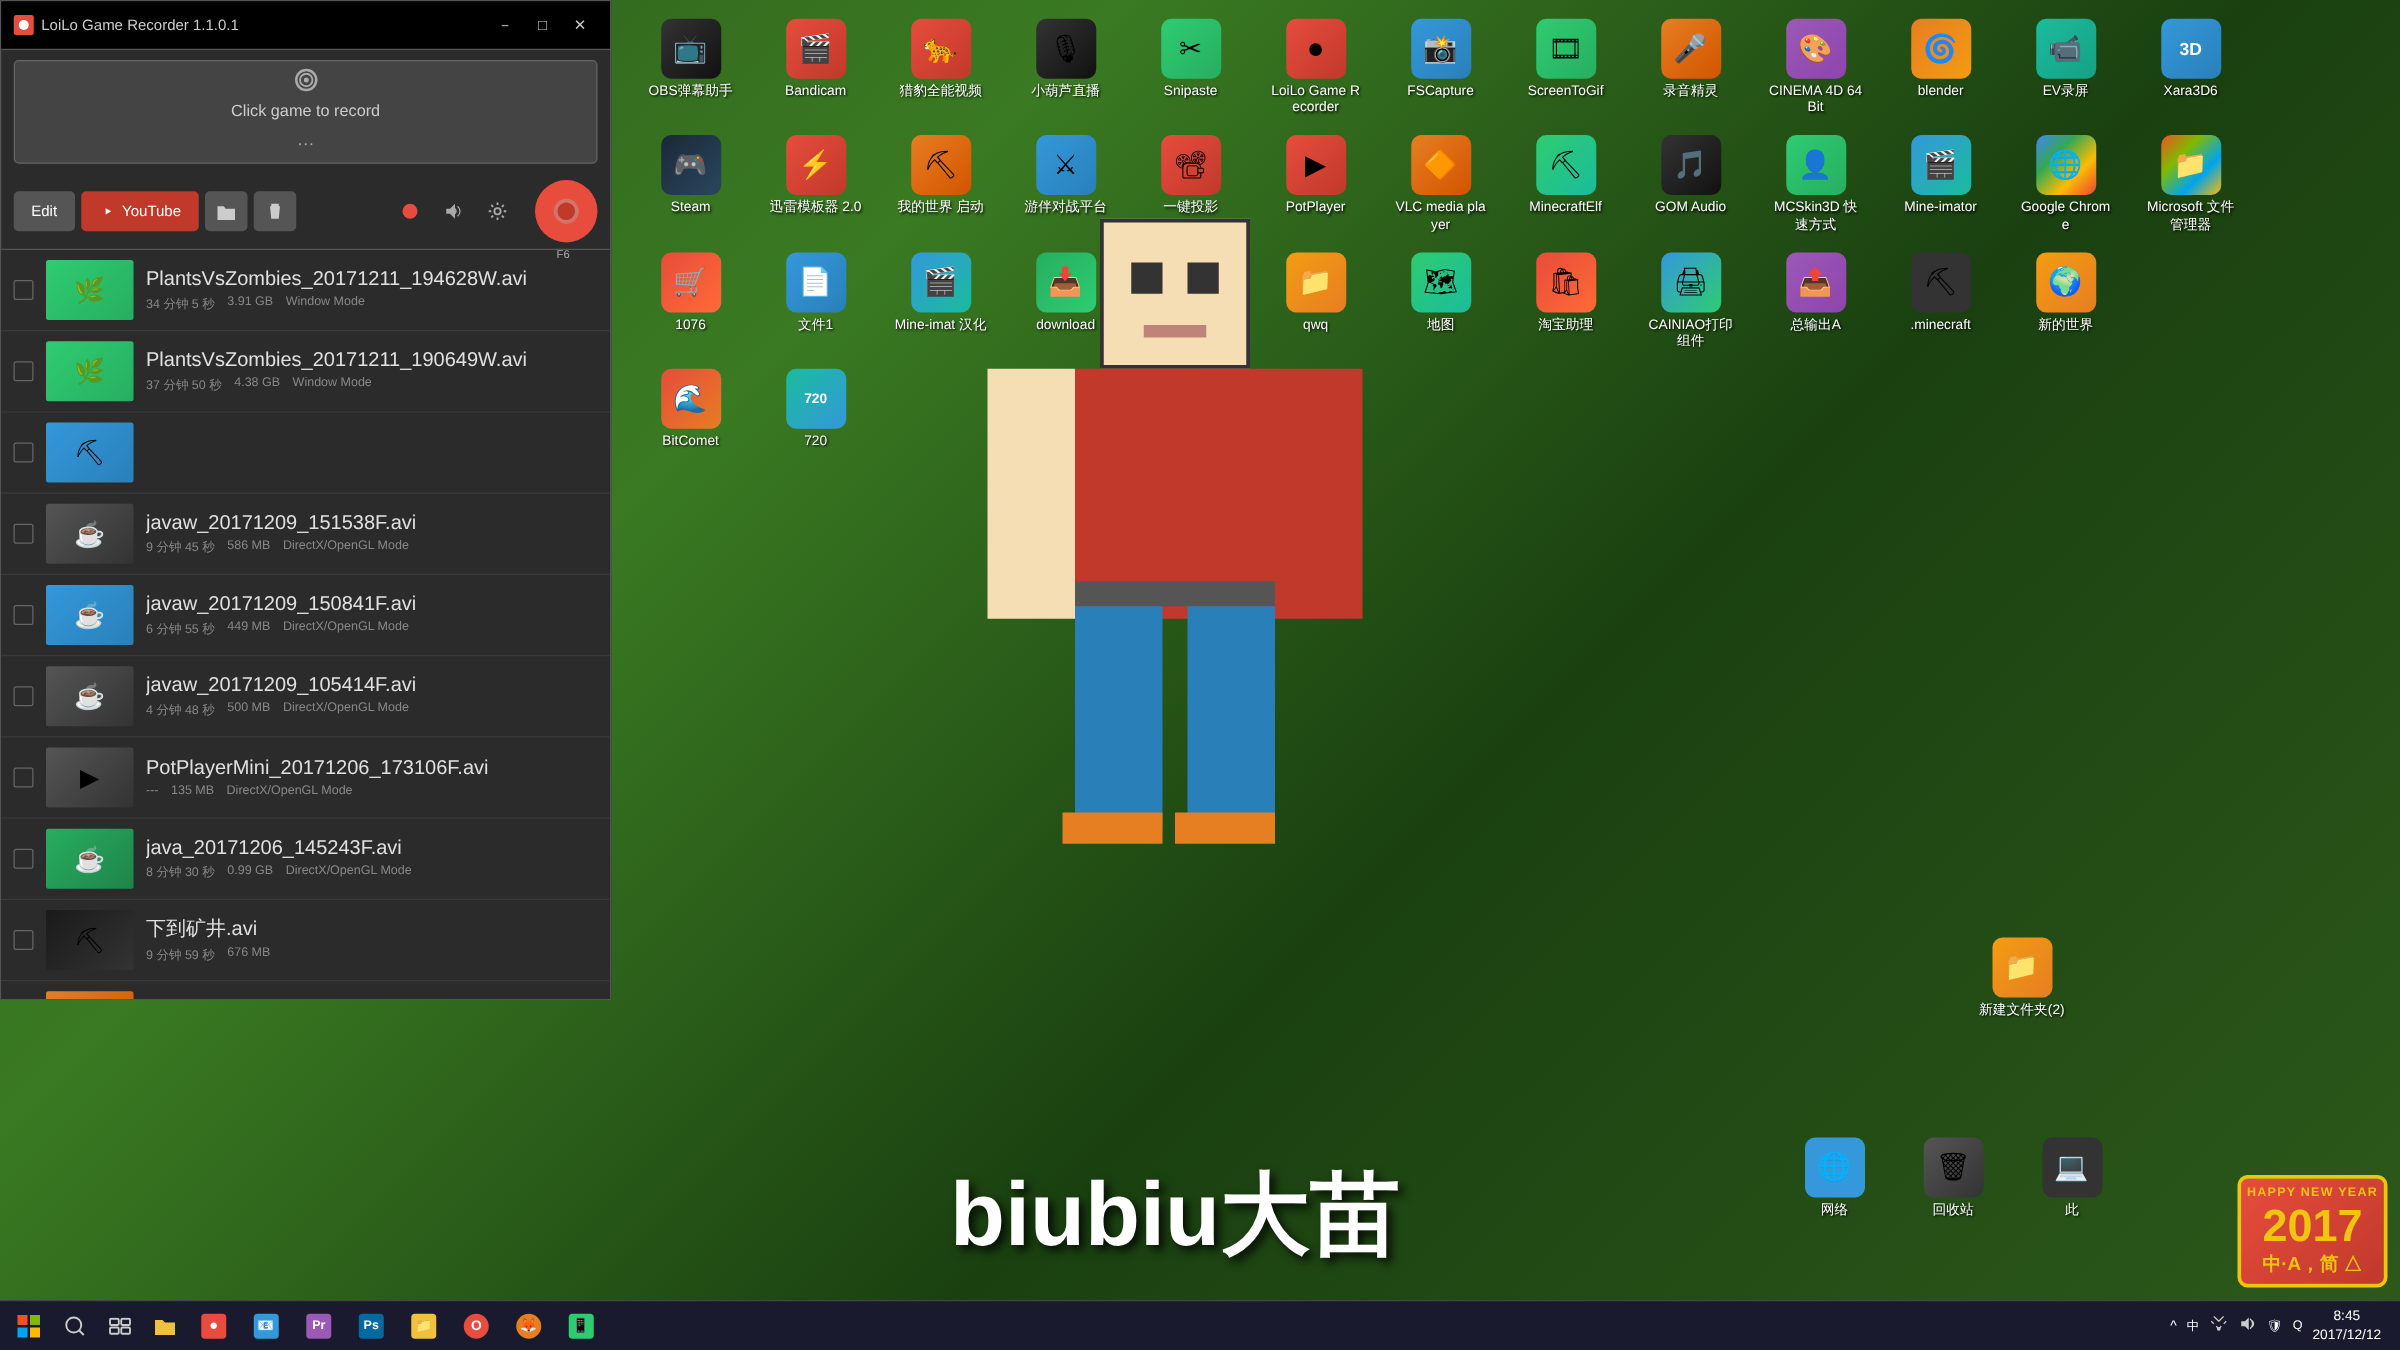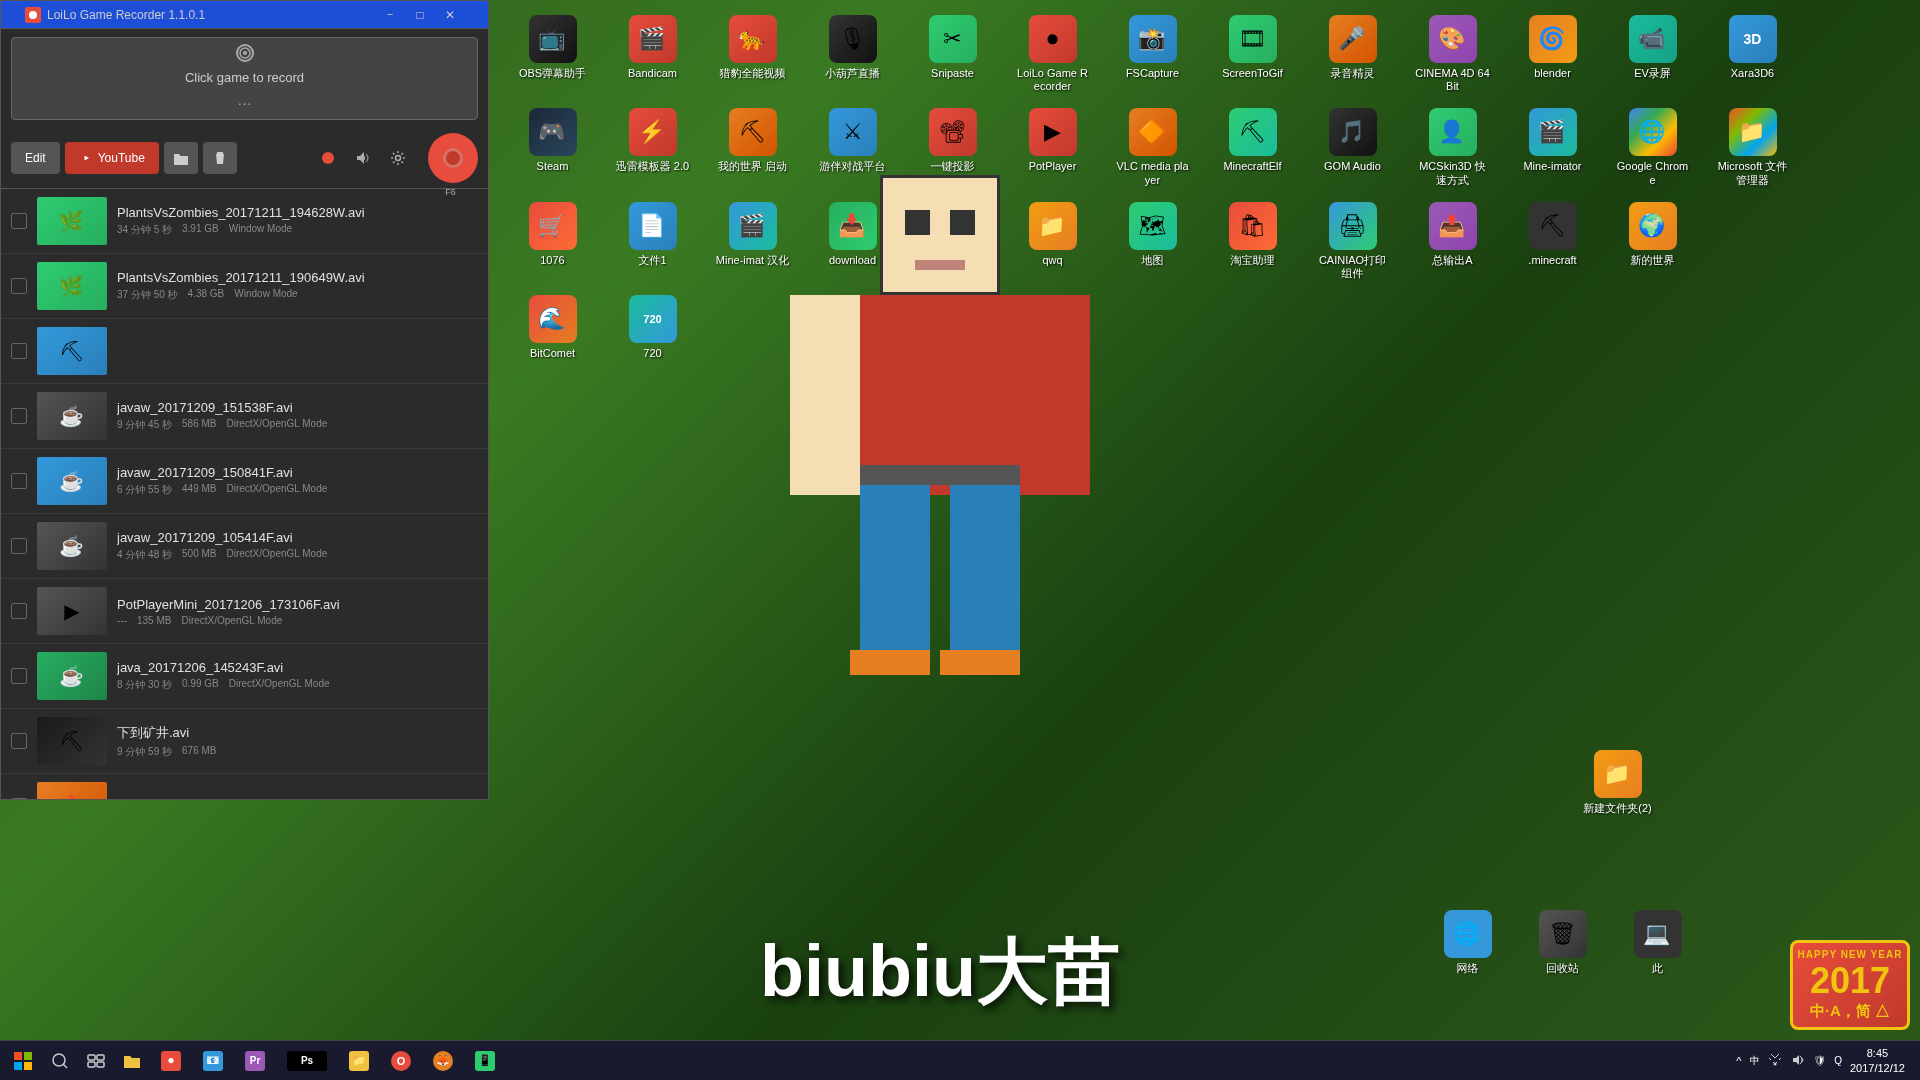--- a/index.html
+++ b/index.html
@@ -156,25 +156,25 @@
       width: 489px;
       height: 800px;
       background: #2b2b2b;
       border: 1px solid #555;
       display: flex;
       flex-direction: column;
       z-index: 100;
     }
 
     #loilo-titlebar {
-      background: #1d4ed8;
-      height: 28px;
-      display: flex;
-      align-items: center;
-      padding: 0 24px;
+      background: #000000;
+      height: 39px;
+      display: flex;
+      align-items: center;
+      padding: 0 10px;
       border-bottom: 1px solid #555;
     }
 
     .titlebar-icon {
       width: 16px;
       height: 16px;
       background: #e74c3c;
       border-radius: 2px;
       margin-right: 6px;
       display: flex;
@@ -386,21 +386,21 @@
       overflow: hidden;
     }
 
     .video-info {
       flex: 1;
       min-width: 0;
     }
 
     .video-name {
       color: #e0e0e0;
-      font-size: 13px;
+      font-size: 16px;
       font-weight: 500;
       white-space: nowrap;
       overflow: hidden;
       text-overflow: ellipsis;
       margin-bottom: 3px;
     }
 
     .video-meta {
       color: #888;
       font-size: 10px;
@@ -936,21 +936,21 @@
     <div class="taskbar-app">
       <div style="width:20px;height:20px;background:#e74c3c;border-radius:3px;display:flex;align-items:center;justify-content:center;font-size:11px;color:white;">⏺</div>
     </div>
     <div class="taskbar-app">
       <div style="width:20px;height:20px;background:#3498db;border-radius:3px;display:flex;align-items:center;justify-content:center;font-size:11px;color:white;">📧</div>
     </div>
     <div class="taskbar-app">
       <div style="width:20px;height:20px;background:#9b59b6;border-radius:3px;display:flex;align-items:center;justify-content:center;font-size:10px;color:white;font-weight:bold;">Pr</div>
     </div>
     <div class="taskbar-app">
-      <div style="width:40px;height:20px;background:#000000;border-radius:3px;display:flex;align-items:center;justify-content:center;font-size:10px;color:white;font-weight:bold;">Ps</div>
+      <div style="width:20px;height:20px;background:#0369a1;border-radius:3px;display:flex;align-items:center;justify-content:center;font-size:10px;color:white;font-weight:bold;">Ps</div>
     </div>
     <div class="taskbar-app">
       <div style="width:20px;height:20px;background:#f0c040;border-radius:3px;display:flex;align-items:center;justify-content:center;font-size:11px;">📁</div>
     </div>
     <div class="taskbar-app">
       <div style="width:20px;height:20px;background:#e74c3c;border-radius:50%;display:flex;align-items:center;justify-content:center;font-size:11px;color:white;font-weight:bold;">O</div>
     </div>
     <div class="taskbar-app">
       <div style="width:20px;height:20px;background:#e67e22;border-radius:50%;display:flex;align-items:center;justify-content:center;font-size:11px;">🦊</div>
     </div>

